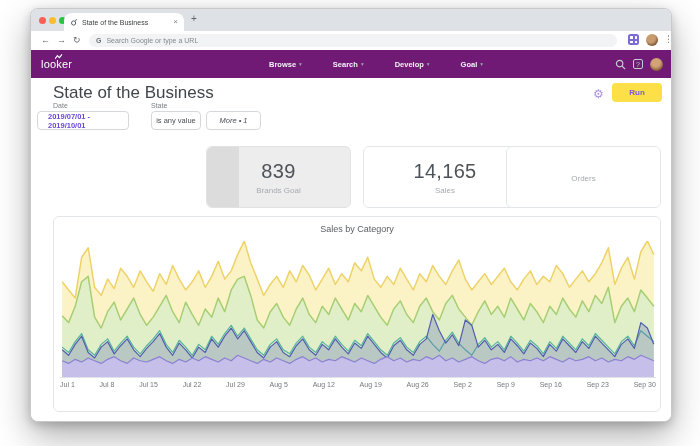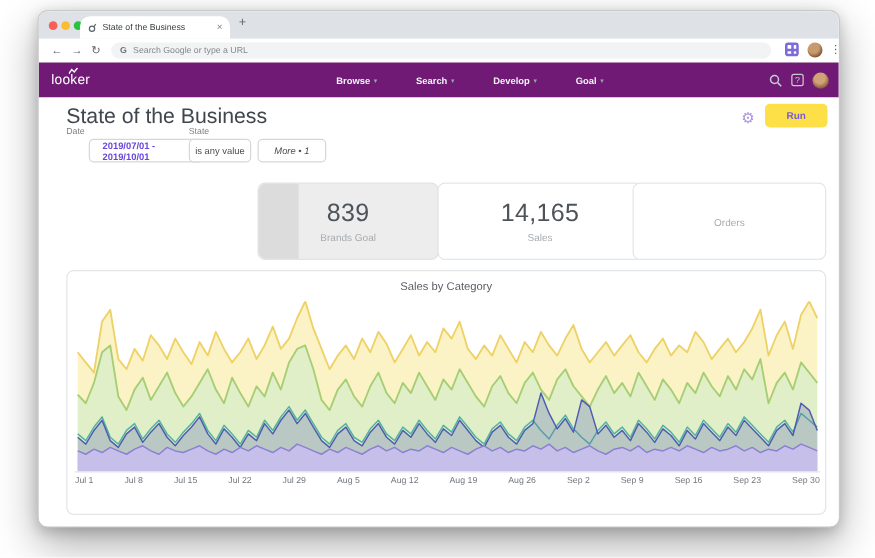--- a/index.html
+++ b/index.html
@@ -49,21 +49,21 @@
   
   .content { position:absolute; left:0; top:69px; width:100%; height:345px; background:#fff; }
   .page-title { position:absolute; left:22px; top:5px; font-size:17px; color:#40464c; }
   .gear { position:absolute; left:562px; top:9px; font-size:12px; color:#ab93e0; }
   .run-btn { position:absolute; left:581px; top:5px; width:50px; height:19px; background:#fde047;
     color:#7a5cd8; border-radius:4px; font-size:8px; font-weight:bold;
     display:flex; align-items:center; justify-content:center; }
   .filter-label { position:absolute; top:24px; font-size:7px; color:#7b8085; }
   .fbox { position:absolute; top:33px; height:19px; border:1px solid #d5d8db; border-radius:4px;
     display:flex; align-items:center; justify-content:center; font-size:7.5px; color:#4a5055; background:#fff; }
-  .fbox.date { left:40px; width:92px; color:#6a46dd; font-weight:bold;padding-left:10px; }
+  .fbox.date { left:6px; width:92px; color:#6a46dd; font-weight:bold;padding-left:10px; }
   .fbox.state { left:120px; width:50px; }
   .fbox.more { left:175px; width:55px;font-style:italic; }
 
   .card { position:absolute; top:68px; height:62px; background:#fff; border:1px solid #e3e6e9;
     border-radius:6px; display:flex; flex-direction:column; align-items:center; justify-content:center; }
   .card-value { font-size:20px; font-weight:300; color:#4d5358; letter-spacing:.3px; }
   .card-label { font-size:8px; color:#a6abb0; margin-top:3px; }
   .card.ghost { background:#ededed; border-color:#e2e2e2; }
   .ghost-strip { position:absolute; left:0; top:0; width:32px; height:100%; background:#dcdcdc; border-radius:6px 0 0 6px; }
 
@@ -157,21 +157,21 @@
       <span class="filter-label" style="left:120px">State</span>
       <div class="fbox date">2019/07/01 - 2019/10/01</div>
       <div class="fbox state">is any value</div>
       <div class="fbox more">More • 1</div>
 
       <div class="card ghost" style="left:175px;width:145px">
         <span class="ghost-strip"></span>
         <span class="card-value">839</span>
         <span class="card-label">Brands Goal</span>
       </div>
-      <div class="card" style="left:319px;width:164px">
+      <div class="card" style="left:332px;width:164px">
         <span class="card-value">14,165</span>
         <span class="card-label">Sales</span>
       </div>
       <div class="card" style="left:475px;width:155px">
         <span class="card-label">Orders</span>
       </div>
 
       <div class="chart-card">
         <div class="chart-title">Sales by Category</div>
         <svg class="chart-svg" width="596" height="137" viewBox="0 0 596 137">

